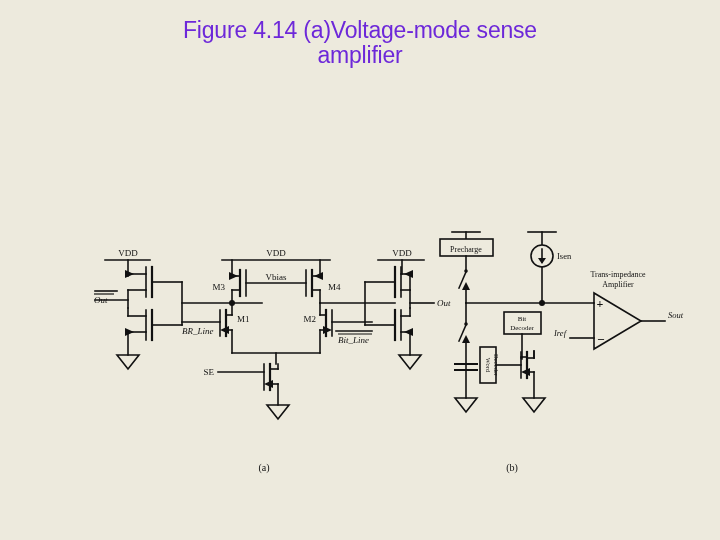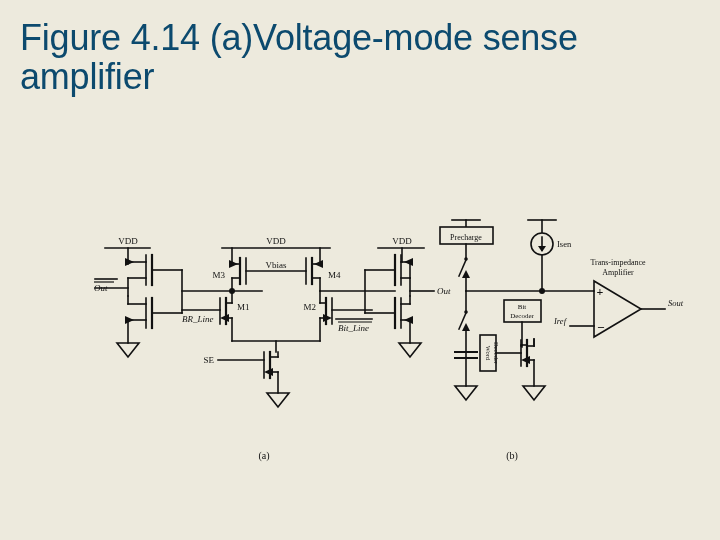--- a/index.html
+++ b/index.html
@@ -19,32 +19,32 @@
     left: 0; top: 0;
     width: 720px;
     height: 540px;
     background: #edeadd;
   }
   #title-block {
     position: absolute;
     left: 20px;
     top: 18px;
     width: 680px;
-    text-align: left;
-    color: #0c4a6e;
-    font-size: 36px;
+    text-align: center;
+    color: #6d28d9;
+    font-size: 23px;
     line-height: 1.09;
     font-family: "Liberation Sans", sans-serif;
     letter-spacing: -0.2px;
   }
   #title-block div { white-space: pre; }
   #figure-area {
     position: absolute;
     left: 0;
-    top: 200px;
+    top: 212px;
     width: 592px;
     height: 290px;
   }
   svg { display: block; }
   text {
     font-family: "Liberation Serif", serif;
     fill: #111111;
   }
 </style>
 </head>

